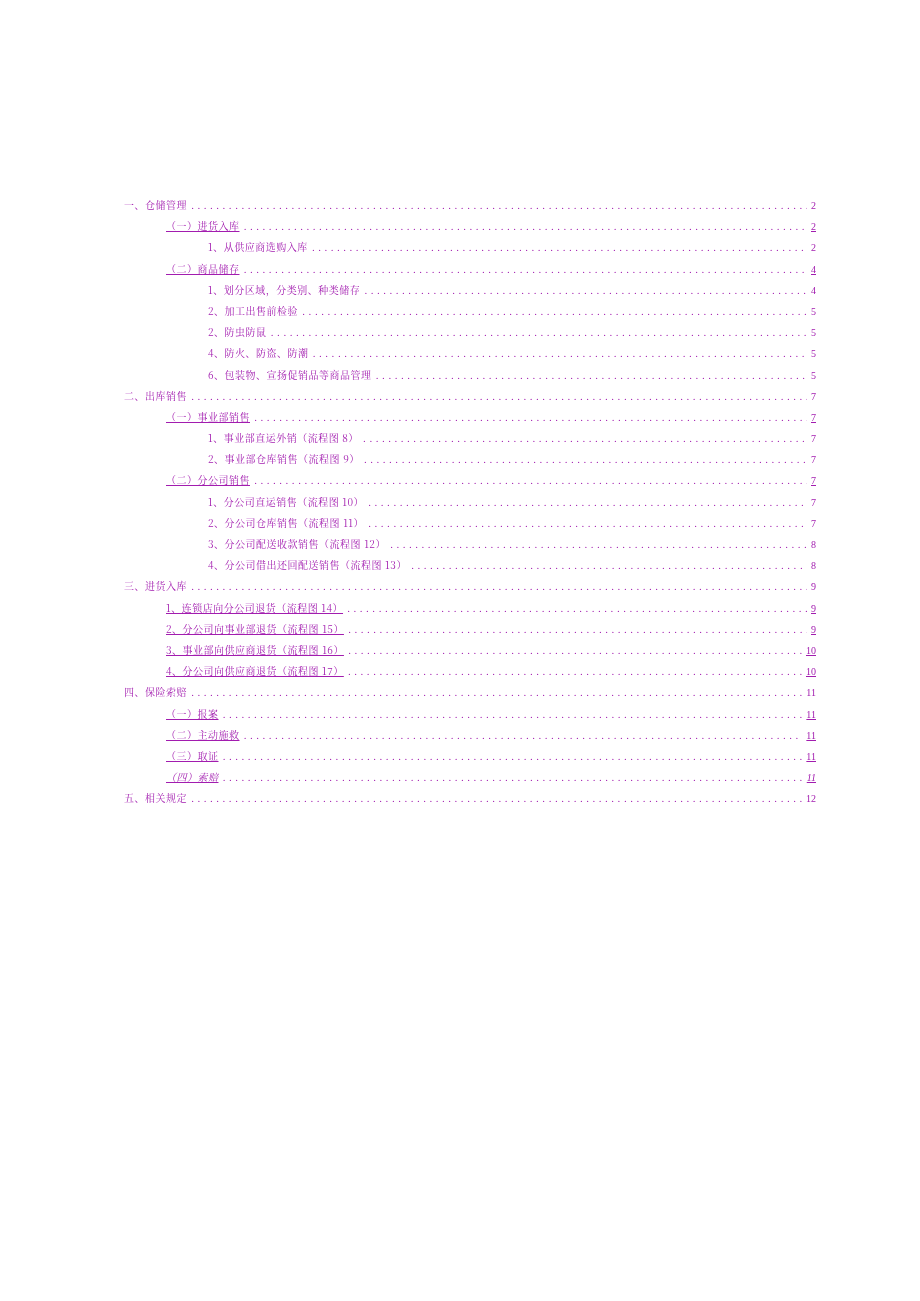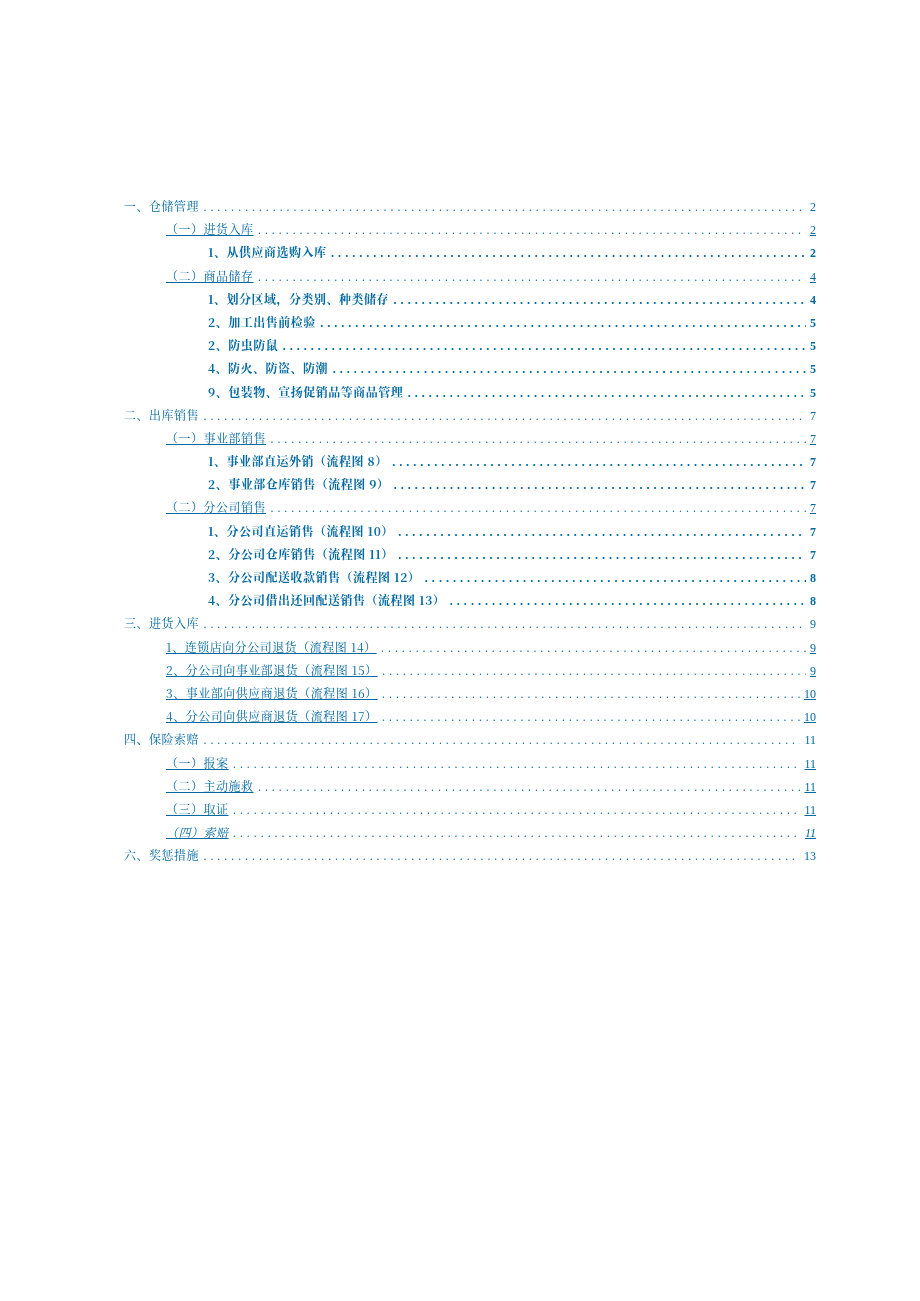--- a/index.html
+++ b/index.html
@@ -6,22 +6,22 @@
     margin: 0;
     padding: 0;
     background: #fff;
     width: 920px;
   }
   .page {
     width: 920px;
     height: 1301px;
     position: relative;
     font-family: "SimSun", "Songti SC", "Noto Serif CJK SC", serif;
-    color: #0369a1;
-    font-size: 12px;
+    color: #a21caf;
+    font-size: 10px;
   }
   .toc {
     position: absolute;
     left: 124px;
     right: 104px;
     top: 200px;
   }
   .row {
     display: flex;
     align-items: baseline;
@@ -42,21 +42,21 @@
   .leader::after {
     content: "................................................................................................................................................................................................................................";
     display: block;
   }
   .page-num {
     flex: 0 0 auto;
     font-family: "SimSun", serif;
   }
   .lvl0 { padding-left: 0; }
   .lvl1 { padding-left: 42px; text-decoration: underline; }
-  .lvl2 { padding-left: 84px; font-weight: bold; }
+  .lvl2 { padding-left: 84px; }
   .italic { font-style: italic; }
 </style>
 </head>
 <body>
 
 <div class="page">
   <div class="toc" id="toc-container">
       <div class="row lvl0">
         <span class="title">一、仓储管理</span>
         <span class="leader"></span>
@@ -91,21 +91,21 @@
         <span class="title">2、防虫防鼠</span>
         <span class="leader"></span>
         <span class="page-num">5</span>
       </div>
       <div class="row lvl2">
         <span class="title">4、防火、防盗、防潮</span>
         <span class="leader"></span>
         <span class="page-num">5</span>
       </div>
       <div class="row lvl2">
-        <span class="title">9、包装物、宣扬促销品等商品管理</span>
+        <span class="title">6、包装物、宣扬促销品等商品管理</span>
         <span class="leader"></span>
         <span class="page-num">5</span>
       </div>
       <div class="row lvl0">
         <span class="title">二、出库销售</span>
         <span class="leader"></span>
         <span class="page-num">7</span>
       </div>
       <div class="row lvl1">
         <span class="title">（一）事业部销售</span>
@@ -191,18 +191,18 @@
         <span class="title">（三）取证</span>
         <span class="leader"></span>
         <span class="page-num">11</span>
       </div>
       <div class="row lvl1">
         <span class="title italic">（四）索赔</span>
         <span class="leader"></span>
         <span class="page-num italic">11</span>
       </div>
       <div class="row lvl0">
-        <span class="title">六、奖惩措施</span>
-        <span class="leader"></span>
-        <span class="page-num">13</span>
+        <span class="title">五、相关规定</span>
+        <span class="leader"></span>
+        <span class="page-num">12</span>
       </div>
     </div>
 </div>
 
 </body></html>

